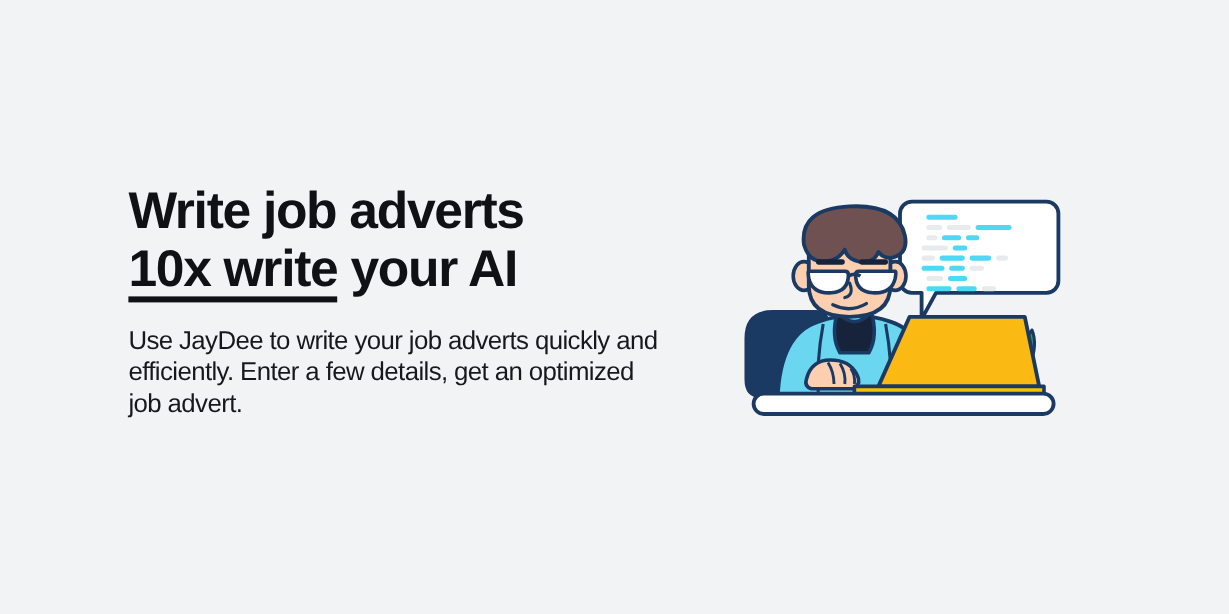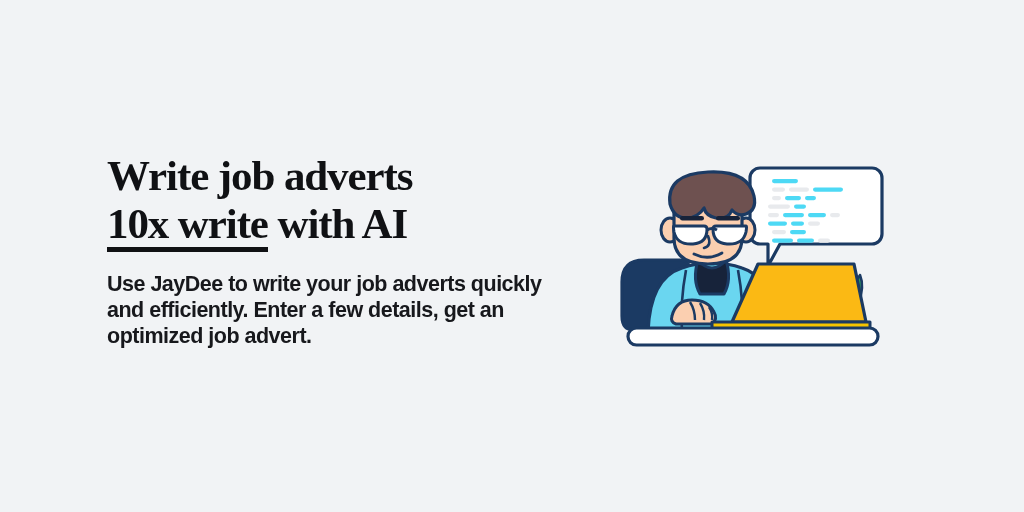--- a/index.html
+++ b/index.html
@@ -26,21 +26,21 @@
   .copy {
     position: absolute;
     left: 107px;
     top: 152px;
     width: 470px;
   }
 
   .headline {
     margin: 0;
     color: #101114;
-    font-family: Liberation Serif, serif;
+    font-family: Liberation Sans, sans-serif;
     font-size: 43px;
     font-weight: bold;
     line-height: 48px;
     letter-spacing: -1.1px;
     white-space: nowrap;
   }
   .headline-line {
     display: block;
   }
   .headline-underlined {
@@ -57,21 +57,21 @@
     height: 5px;
     background: #101114;
   }
 
   .subcopy {
     margin: 0;
     padding-top: 22px;
     color: #17181c;
     font-family: "Liberation Sans", sans-serif;
     font-size: 21.5px;
-    font-weight: bold;
+    font-weight: normal;
     line-height: 26px;
     letter-spacing: -0.5px;
     max-width: 445px;
   }
 
   
   .illustration {
     position: absolute;
     left: 612px;
     top: 160px;
@@ -87,21 +87,21 @@
 </head>
 <body>
 
 <div class="banner">
 
   <div class="copy">
 
     <h1 class="headline">
       <span class="headline-line">Write job adverts</span>
       <span class="headline-line">
-        <span class="headline-underlined">10x write</span><span> with AI</span>
+        <span class="headline-underlined">10x write</span><span> your AI</span>
       </span>
     </h1>
 
     <p class="subcopy">Use JayDee to write your job adverts quickly and efficiently. Enter a few details, get an optimized job advert.</p>
   </div>
 
   <div class="illustration">
     <svg viewBox="0 0 280 200" xmlns="http://www.w3.org/2000/svg">
 
       <g>

